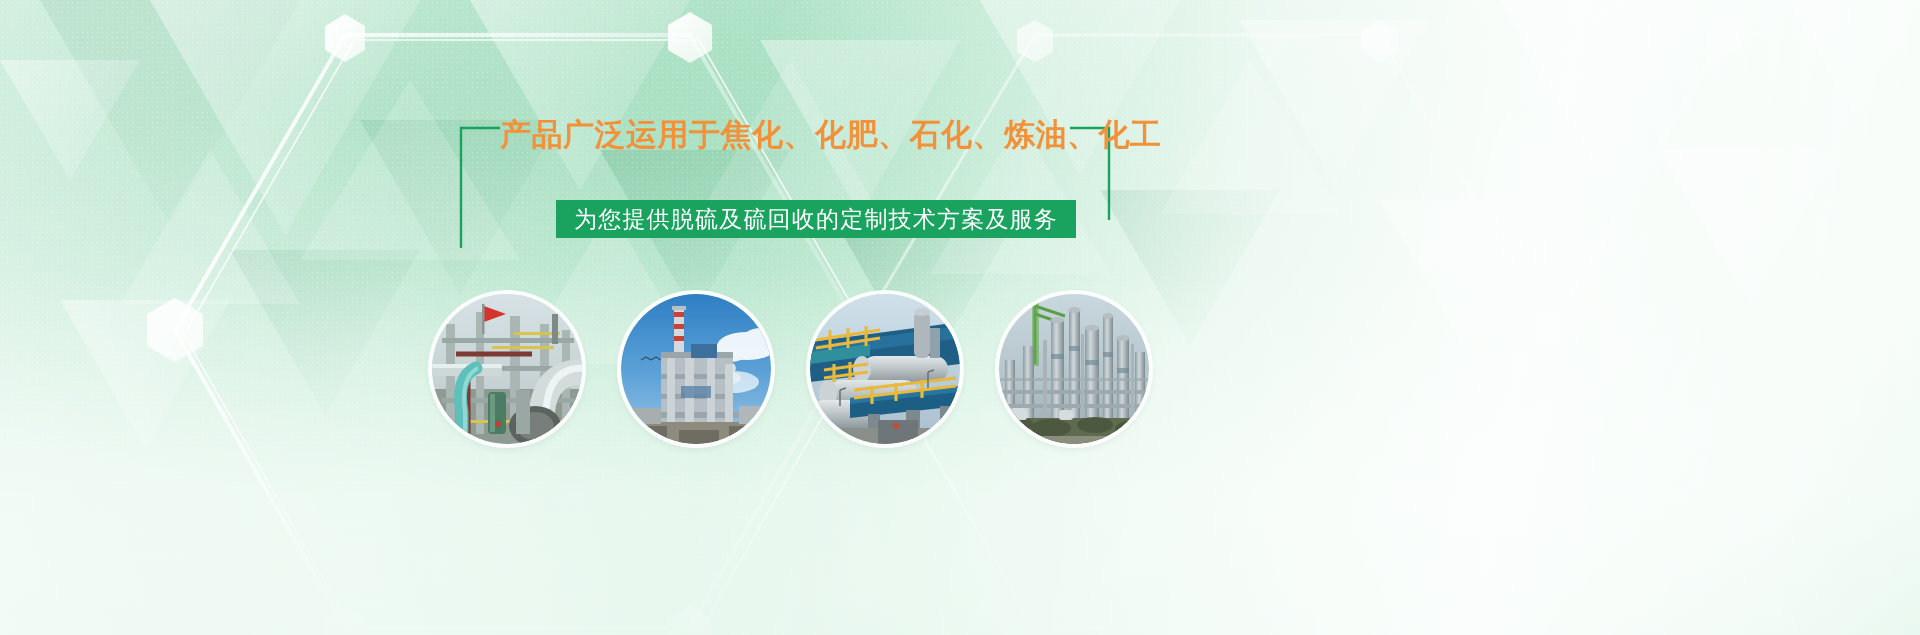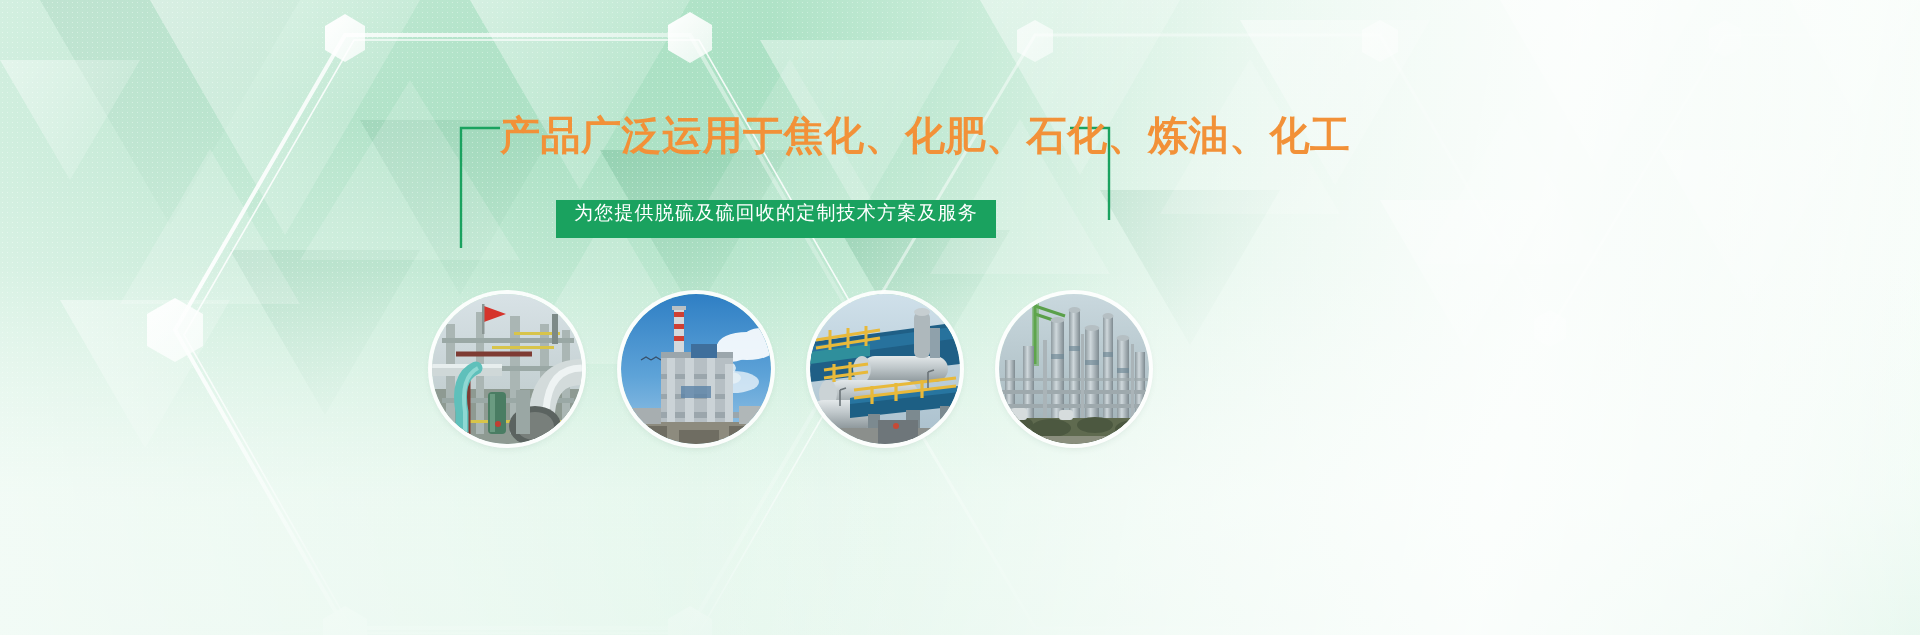--- a/index.html
+++ b/index.html
@@ -49,38 +49,38 @@
   }
   .bracket {
     position:absolute; left:0; top:0; width:660px; height:140px;
     pointer-events:none;
   }
   .headline {
     position:absolute;
     left:45px; top:8px;
     width:615px;
     text-align:right;
-    font-size:40px;
+    font-size:31px;
     line-height:38px;
     font-weight:bold;
     letter-spacing:.5px;
     color:#f29138;
     white-space:nowrap;
   }
   .headline .l2 { display:block; }
 
   .subbar {
     position:absolute;
     left:556px; top:200px;
     height:38px;
     padding:0 18px;
-    display:flex; align-items:flex-start;
+    display:flex; align-items:center;
     background:#1aa25f;
     color:#ffffff;
-    font-size:19px;
+    font-size:23px;
     letter-spacing:1.2px;
     white-space:nowrap;
   }
 
   
   .circles {
     position:absolute;
     left:432px; top:294px;
     width:718px; height:150px;
   }

